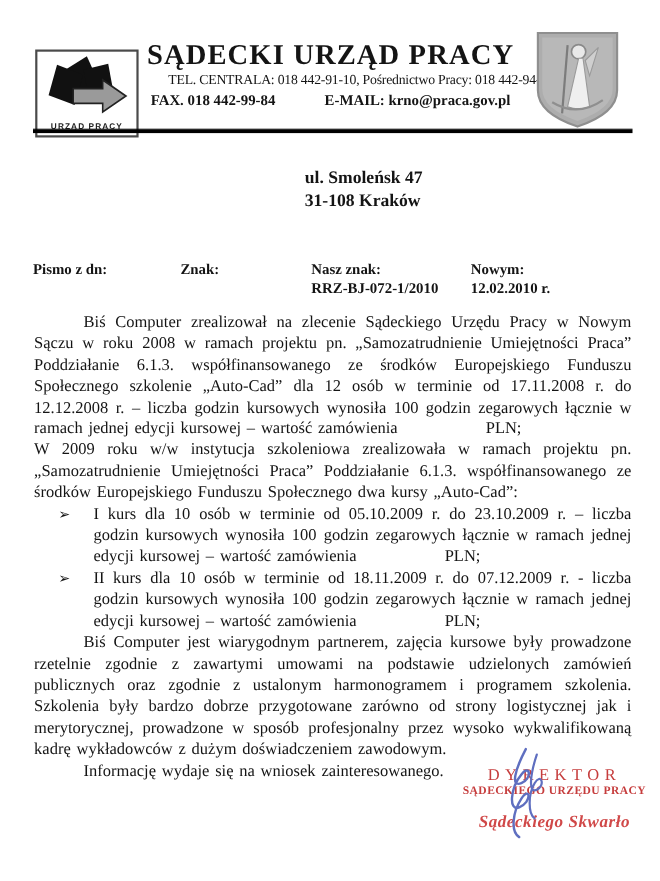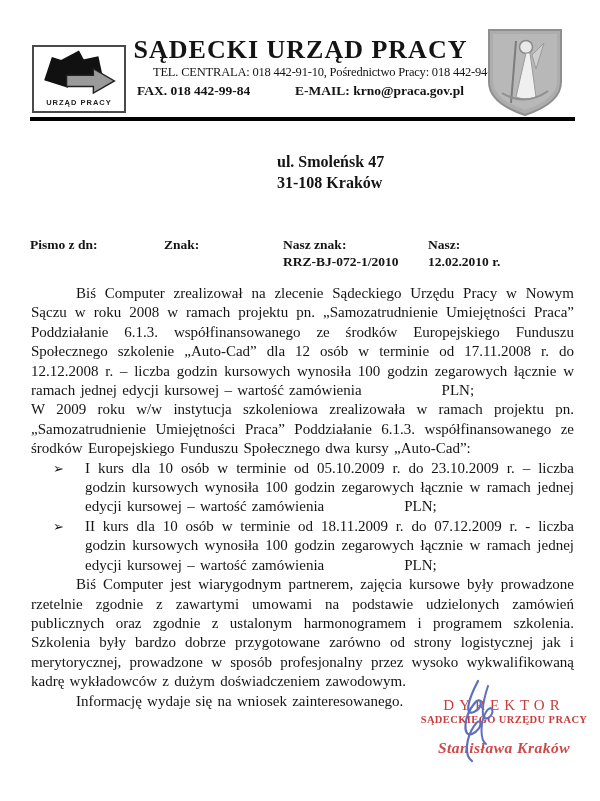--- a/index.html
+++ b/index.html
@@ -9,21 +9,21 @@
     margin:0 auto;
     background:#ffffff;
     font-family:"Liberation Serif", serif;
     color:#141414;
     overflow:hidden;
   }
 
   
   .logo-box {
     position:absolute; left:32px; top:45px;
-    width:94px; height:68px;
+    width:94px; height:80px;
     border:2px solid #4a4a4a;
     box-sizing:border-box;
     display:flex; flex-direction:column; align-items:center; justify-content:flex-end;
   }
   .logo-art { position:absolute; left:0; top:0; width:100%; height:100%; }
   .logo-caption {
     position:relative;
     font-family:"Liberation Sans", sans-serif;
     font-size:7.5px; font-weight:bold; letter-spacing:1px;
     color:#222; margin-bottom:4px;
@@ -155,21 +155,21 @@
       <span class="lbl">Pismo z dn:</span>
     </div>
     <div class="refcol ref-znak">
       <span class="lbl">Znak:</span>
     </div>
     <div class="refcol ref-nasz">
       <span class="lbl">Nasz znak:</span>
       <span class="val">RRZ-BJ-072-1/2010</span>
     </div>
     <div class="refcol ref-data">
-      <span class="lbl">Nasz:</span>
+      <span class="lbl">Nowym:</span>
       <span class="val">12.02.2010 r.</span>
     </div>
   </div>
 
   <div class="body-text">
     <p class="p1 p-indent"><span>Biś Computer zrealizował na zlecenie Sądeckiego Urzędu Pracy w Nowym Sączu w roku 2008 w ramach projektu pn. „Samozatrudnienie Umiejętności Praca” Poddziałanie 6.1.3. współfinansowanego ze środków Europejskiego Funduszu Społecznego szkolenie „Auto-Cad” dla 12 osób w terminie od 17.11.2008 r. do 12.12.2008 r. – liczba godzin kursowych wynosiła 100 godzin zegarowych łącznie w ramach jednej edycji kursowej – wartość zamówienia</span><span class="gap-redacted"></span><span>PLN;</span></p>
 
     <p>W 2009 roku w/w instytucja szkoleniowa zrealizowała w ramach projektu pn. „Samozatrudnienie Umiejętności Praca” Poddziałanie 6.1.3. współfinansowanego ze środków Europejskiego Funduszu Społecznego dwa kursy „Auto-Cad”:</p>
 
     <ul class="bullets">
@@ -177,21 +177,21 @@
       <li><span class="bullet-marker">➢</span><span>II kurs dla 10 osób w terminie od 18.11.2009 r. do 07.12.2009 r. - liczba godzin kursowych wynosiła 100 godzin zegarowych łącznie w ramach jednej edycji kursowej – wartość zamówienia</span><span class="gap-redacted"></span><span>PLN;</span></li>
     </ul>
 
     <p class="p3 p-indent">Biś Computer jest wiarygodnym partnerem, zajęcia kursowe były prowadzone rzetelnie zgodnie z zawartymi umowami na podstawie udzielonych zamówień publicznych oraz zgodnie z ustalonym harmonogramem i programem szkolenia. Szkolenia były bardzo dobrze przygotowane zarówno od strony logistycznej jak i merytorycznej, prowadzone w sposób profesjonalny przez wysoko wykwalifikowaną kadrę wykładowców z dużym doświadczeniem zawodowym.</p>
     <p class="p-indent">Informację wydaje się na wniosek zainteresowanego.</p>
   </div>
 
   <div class="stamp">
     <div class="stamp-title">DYREKTOR</div>
     <div class="stamp-subtitle">SĄDECKIEGO URZĘDU PRACY</div>
-    <div class="stamp-name">Stanisława Kraków</div>
+    <div class="stamp-name">Sądeckiego Skwarło</div>
   </div>
 
   <svg class="signature-squiggle" viewBox="0 0 60 86" xmlns="http://www.w3.org/2000/svg">
     <path d="M30,3 C20,22 16,38 26,34 C36,30 34,16 26,26 C16,38 14,60 24,56 C36,51 34,36 26,48 C18,60 16,78 24,83" fill="none" stroke="#5f6fc0" stroke-width="2.2" stroke-linecap="round"></path>
     <path d="M40,8 C34,26 32,44 40,40 C48,36 44,24 38,34 C32,44 32,62 38,66" fill="none" stroke="#5f6fc0" stroke-width="2" stroke-linecap="round"></path>
   </svg>
 
 </div>
 
 </body></html>

